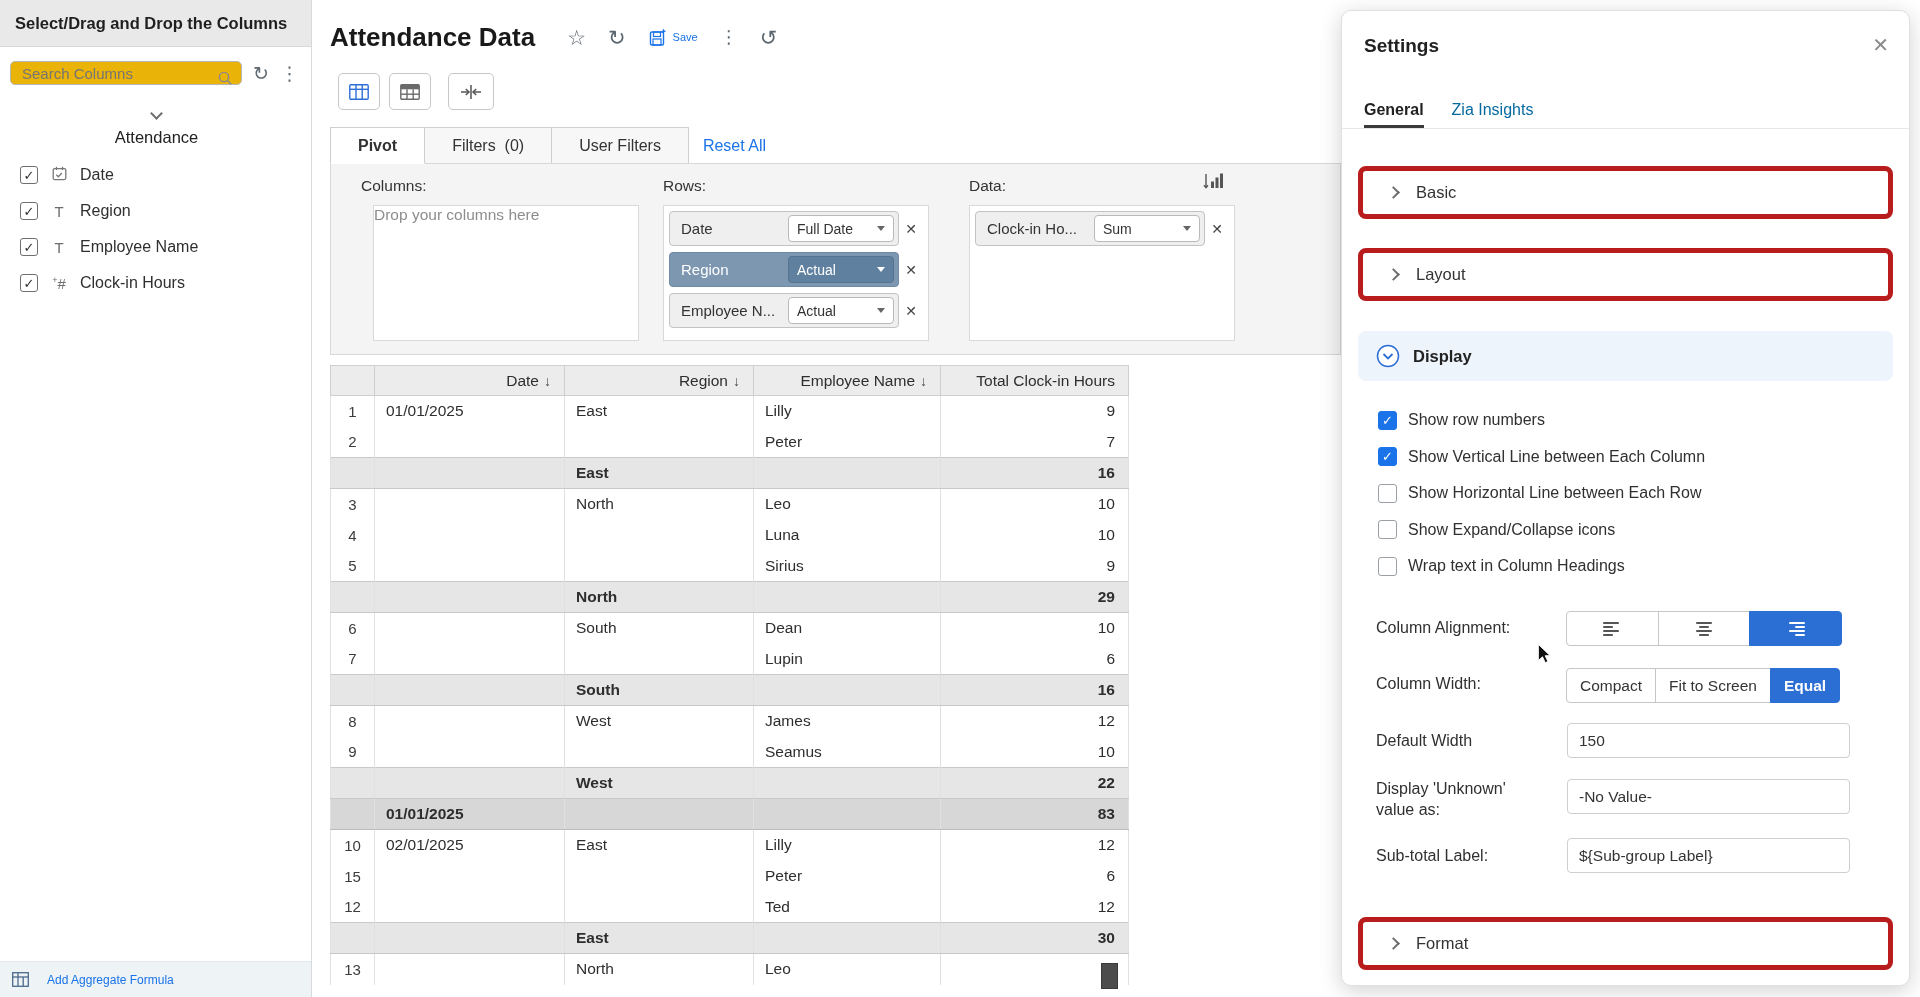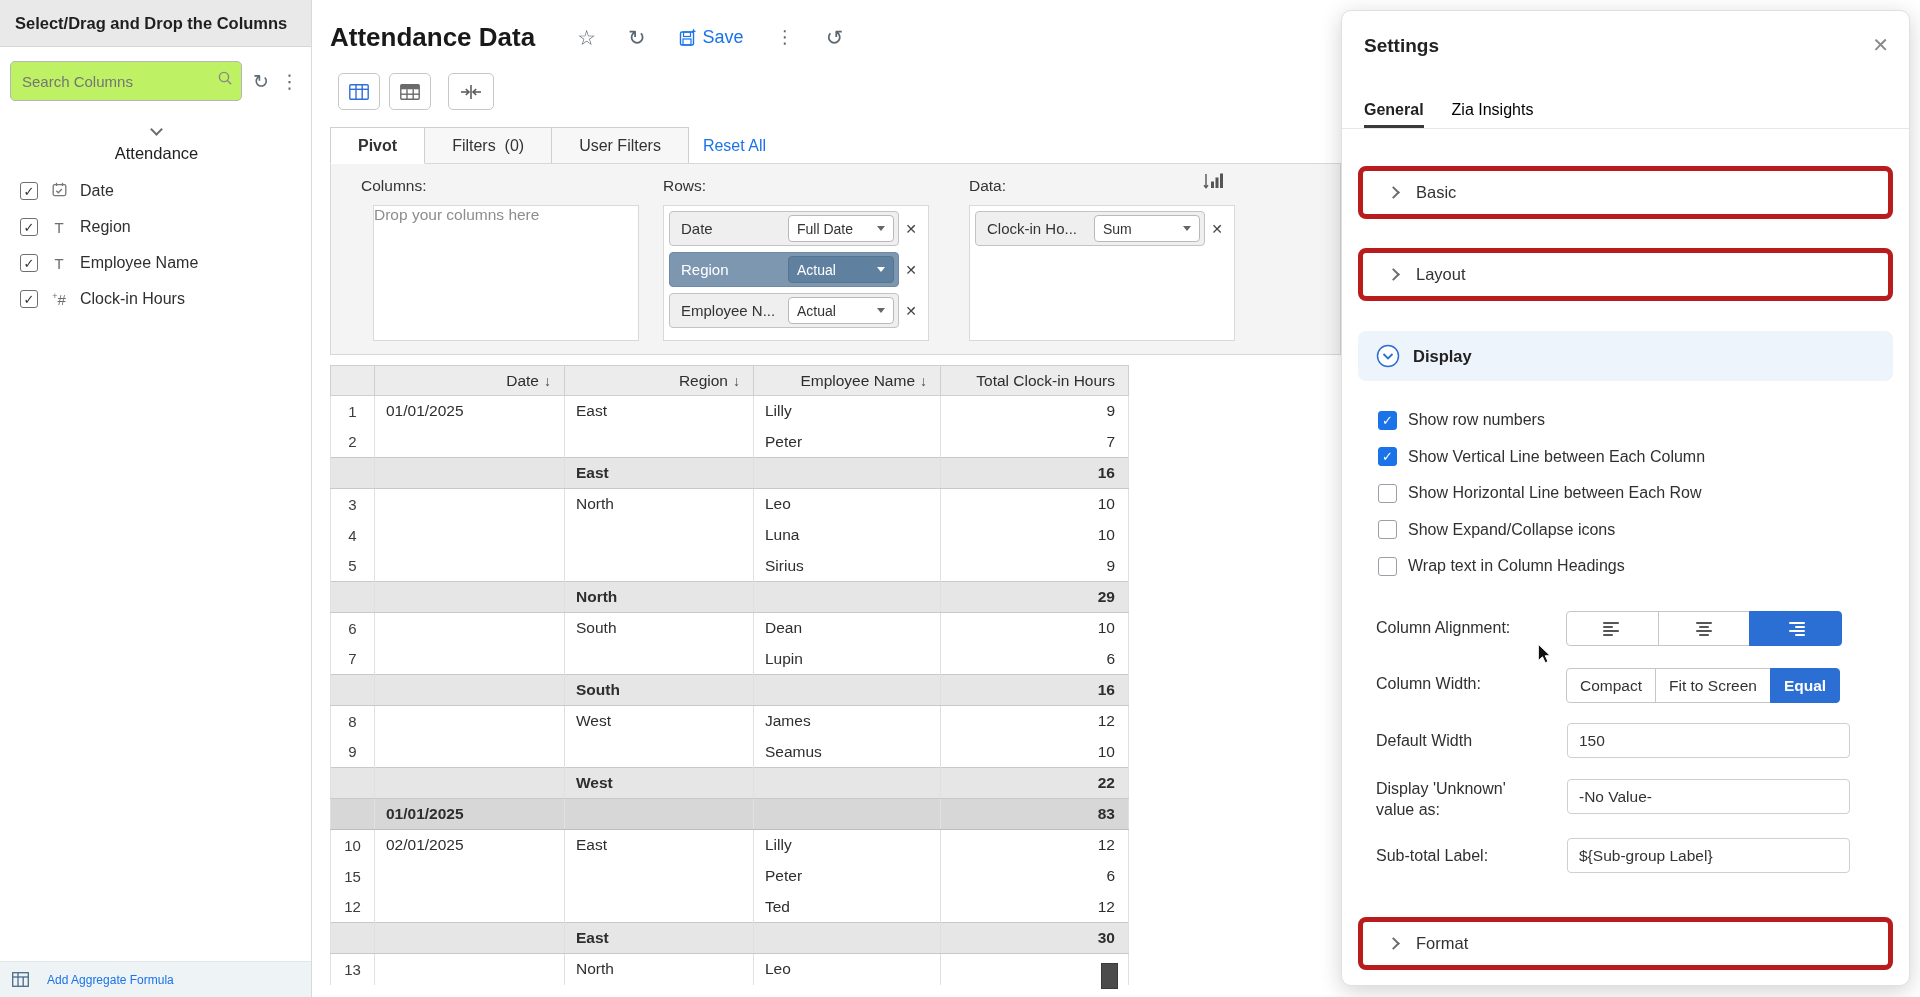--- a/index.html
+++ b/index.html
@@ -13,44 +13,44 @@
     font-family:"Liberation Sans", sans-serif;
     background:#ffffff; color:#333; overflow:hidden; position:relative;
     -webkit-font-smoothing:antialiased;
   }
   .app{ position:absolute; inset:0; }
 
   
   .sidebar{ position:absolute; left:0; top:0; width:312px; height:997px; background:#fff; border-right:1px solid #d9d9d9; }
   .sb-header{ height:47px; background:#e9e9e9; border-bottom:1px solid #d8d8d8; display:flex; align-items:center; padding:0 15px; font-size:16.5px; font-weight:bold; color:#1f1f1f; }
   .sb-search{ display:flex; align-items:center; gap:11px; padding:14px 10px 8px 10px; }
-  .search-box{ position:relative; width:232px; height:40px; border:1px solid #b6b6b6; border-radius:5px; background:#bef264; }
+  .search-box{ position:relative; width:232px; height:24px; border:1px solid #b6b6b6; border-radius:5px; background:#eab308; }
   .search-box input{ width:100%; height:100%; border:0; outline:none; padding:0 32px 0 11px; font-size:15px; color:#333; background:transparent; font-family:inherit; }
   .search-box svg{ position:absolute; right:8px; top:8px; }
   .icon-btn{ color:#5f6a72; font-size:19px; cursor:pointer; line-height:1; background:none; border:none; font-family:inherit; }
   .tree{ padding:16px 6px 0 8px; }
   .tree-root{ display:flex; align-items:center; gap:10px; font-size:16.5px; color:#222; padding:4px 6px 10px 6px; cursor:pointer;flex-direction:column; }
   .field-row{ display:flex; align-items:center; gap:10px; padding:0 6px 0 12px; height:36px; font-size:16px; color:#2f2f2f; cursor:pointer; }
   .cbx{ width:18px; height:18px; border:1.6px solid #6f6f6f; border-radius:3px; display:flex; align-items:center; justify-content:center; font-size:13px; color:#2f2f2f; background:#fff; flex:0 0 18px; }
   .ficon{ width:22px; color:#77706a; font-size:14px; text-align:center; flex:0 0 22px; }
   .t-glyph{ font-size:15px; color:#6d6d6d; }
   .t-glyph sup{ font-size:9px; }
   .sb-footer{ position:absolute; left:0; right:0; bottom:0; height:36px; background:#eef3f6; border-top:1px solid #e1e7ea; display:flex; align-items:center; gap:18px; padding:0 12px; color:var(--accent); font-size:12px; cursor:pointer; }
 
   
   .chev{ width:9px; height:9px; border-right:2px solid #6d6d6d; border-bottom:2px solid #6d6d6d; display:inline-block; }
   .chev-down{ transform:rotate(45deg); margin-top:-4px; }
   .chev-r{ transform:rotate(-45deg); margin-right:4px; }
 
   
   .main{ position:absolute; left:312px; top:0; right:0; bottom:0; background:#fff; }
-  .title-row{ position:absolute; left:18px; top:16px; height:42px; display:flex; align-items:center; gap:32px; }
+  .title-row{ position:absolute; left:18px; top:16px; height:42px; display:flex; align-items:center; gap:22px; }
   .page-title{ font-size:26px; font-weight:bold; color:#191919; margin-right:10px; }
   .title-ic{ background:none; border:none; cursor:pointer; color:#5b6770; font-size:21px; line-height:1; display:flex; align-items:center; font-family:inherit; }
-  .save-btn{ display:flex; align-items:center; gap:6px; background:none; border:none; cursor:pointer; color:var(--accent); font-size:18px; font-family:inherit; }
+  .save-btn{ display:flex; align-items:center; gap:6px; background:none; border:none; cursor:pointer; color:var(--accent); font-size:11px; font-family:inherit; }
 
   .toolbar-row{ position:absolute; left:18px; top:73px; height:37px; display:flex; gap:9px; align-items:center; }
   .tb-btn{ height:37px; padding:0 17px; border:1px solid #c7c7c7; border-radius:5px; background:#fff; font-size:15.5px; color:#333; display:flex; align-items:center; cursor:pointer; font-family:inherit; }
   .tb-icon-btn{ width:42px; height:37px; border:1px solid #c7c7c7; border-radius:5px; background:#fff; display:flex; align-items:center; justify-content:center; cursor:pointer; }
   .grp-gap{ margin-left:8px; }
 
   .tabs-row{ position:absolute; left:18px; top:127px; height:37px; display:flex; align-items:stretch; }
   .tab{ padding:0 27px; display:flex; align-items:center; font-size:16px; border:1px solid #cfcfcf; background:#f7f7f7; color:#333; margin-left:-1px; cursor:pointer; white-space:pre; }
   .tab:first-child{ margin-left:0; }
   .tab.active{ background:#fff; font-weight:bold; position:relative; z-index:2; border-bottom-color:#fff; }
@@ -89,21 +89,21 @@
   .row-grand td{ background:#d7d7d7; border-top:1px solid #bdbdbd; border-bottom:1px solid #bdbdbd; }
   .row-grand .col-date, .row-grand .col-hours{ font-weight:bold; }
   .sort-arrow{ color:#4a4a4a; font-size:14px; margin-left:5px; }
   .v-thumb{ position:absolute; left:789px; top:963px; width:17px; height:26px; background:#4c4c4c; border:1px solid #3a3a3a; }
 
   
   .settings{ position:absolute; left:1341px; top:10px; width:569px; height:976px; background:#fff; border:1px solid #e0e0e0; border-radius:10px; box-shadow:0 5px 22px rgba(0,0,0,0.18); z-index:10; }
   .s-title{ position:absolute; left:22px; top:24px; font-size:19px; font-weight:bold; color:#222; }
   .s-close{ position:absolute; right:20px; top:22px; font-size:20px; color:#8a8a8a; cursor:pointer; background:none; border:none; font-family:inherit; }
   .s-tabs{ position:absolute; left:0; right:0; top:80px; height:38px; border-bottom:1px solid #e7e7e7; display:flex; gap:28px; padding:0 22px; }
-  .s-tab{ font-size:16px; color:#000000; display:flex; align-items:center; cursor:pointer; }
+  .s-tab{ font-size:16px; color:#0369a1; display:flex; align-items:center; cursor:pointer; }
   .s-tab.active{ color:#222; font-weight:bold; box-shadow:inset 0 -3px 0 #3a3a3a; }
   .s-card{ position:absolute; left:16px; right:16px; height:53px; border:5px solid #b91c1c; border-radius:8px; display:flex; align-items:center; padding:0 0 0 26px; gap:14px; font-size:16.5px; color:#333; cursor:pointer; background:#fff; }
   .s-basic{ top:155px; } .s-layout{ top:237px;text-align:center; } .s-format{ top:906px; }
   .s-display-header{ position:absolute; left:16px; right:16px; top:320px; height:50px; background:#eef4fc; border-radius:8px; display:flex; align-items:center; gap:13px; padding:0 11px 0 18px; cursor:pointer; }
   .s-display-label{ font-size:16.5px; font-weight:bold; color:#222; }
   .s-checklist{ position:absolute; left:36px; top:394px; right:22px; }
   .s-check-row{ display:flex; align-items:center; gap:11px; height:30px; margin-bottom:6.5px; cursor:pointer; }
   .scbx{ width:19px; height:19px; border:1.6px solid #9aa0a6; border-radius:3px; background:#fff; display:flex; align-items:center; justify-content:center; font-size:13px; color:#fff; flex:0 0 19px; }
   .scbx.on{ background:var(--accent); border-color:var(--accent); }
   .s-check-label{ font-size:16px; color:#303030; }

